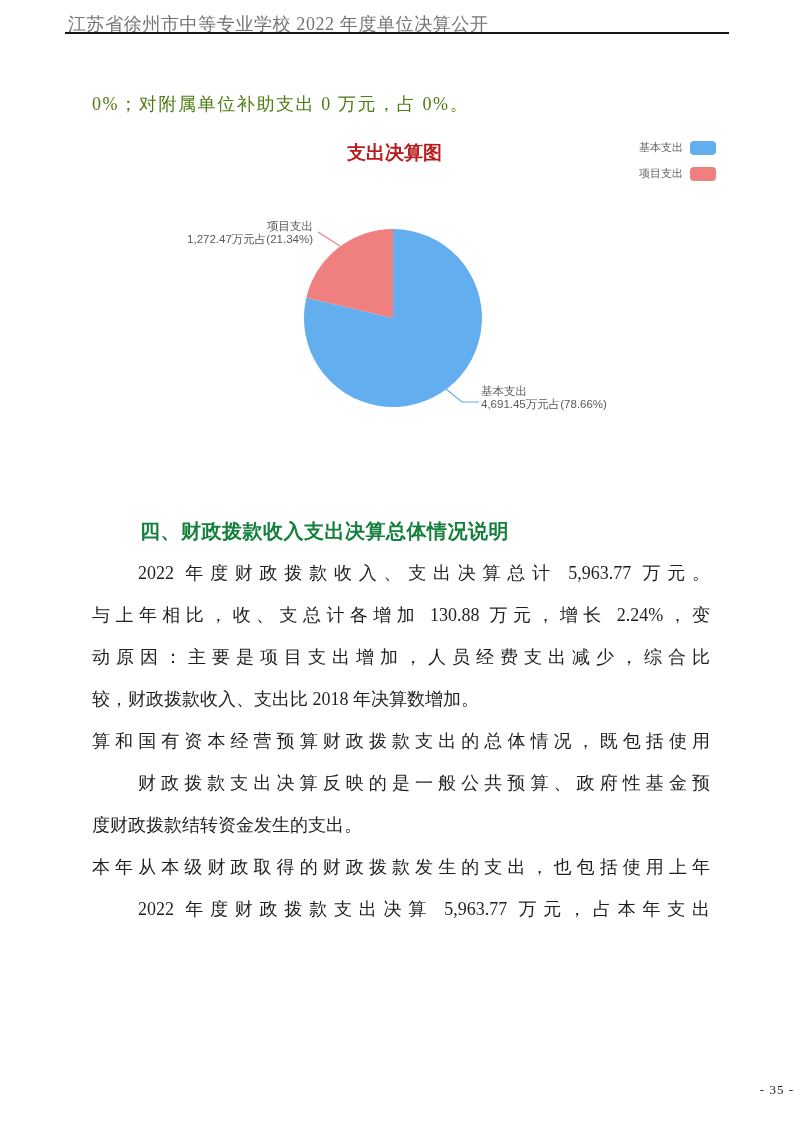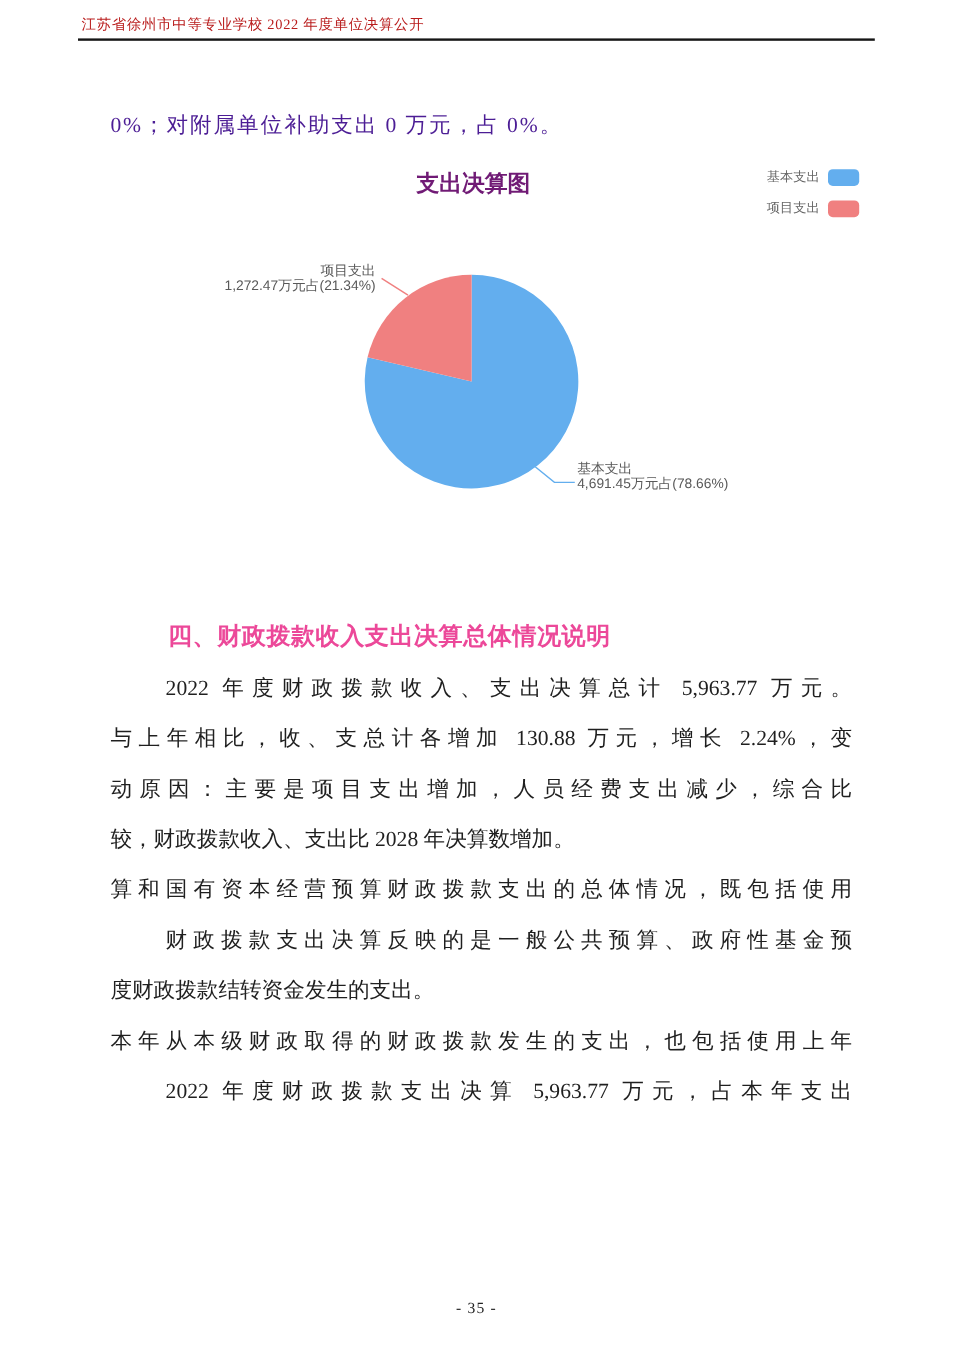--- a/index.html
+++ b/index.html
@@ -1,49 +1,49 @@
 <!DOCTYPE html>
 <html><head>
 <meta charset="utf-8">
 <style>
   html,body{margin:0;padding:0;background:#ffffff;}
   .page{position:relative;width:794px;height:1123px;background:#ffffff;overflow:hidden;
         font-family:"Liberation Serif","DejaVu Serif",serif;color:#1f1f1f;}
 
   
-  .header{position:absolute;left:68px;top:12px;font-size:12px;letter-spacing:0.6px;color:#b91c1c;}
+  .header{position:absolute;left:68px;top:12px;font-size:18px;letter-spacing:0.6px;color:#737373;}
   .header-rule{position:absolute;left:65px;top:32px;width:664px;height:2px;background:#161616;}
 
   
-  .intro{position:absolute;left:92px;top:92px;width:620px;font-size:18px;letter-spacing:1.6px;color:#4c1d95;}
+  .intro{position:absolute;left:92px;top:92px;width:620px;font-size:18px;letter-spacing:1.6px;color:#4d7c0f;}
 
   
-  .chart-title{position:absolute;left:347px;top:140px;font-size:19px;font-weight:bold;color:#701a75;
+  .chart-title{position:absolute;left:347px;top:140px;font-size:19px;font-weight:bold;color:#b91c1c;
                font-family:"Liberation Sans","DejaVu Sans",sans-serif;}
   .legend{position:absolute;top:140px;right:78px;display:flex;flex-direction:column;gap:11px;
           font-family:"Liberation Sans","DejaVu Sans",sans-serif;}
   .legend-item{display:flex;align-items:center;justify-content:flex-end;gap:7px;}
   .legend-label{font-size:11px;color:#666;}
   .legend-swatch{display:inline-block;width:26px;height:14px;border-radius:4px;}
   .pie-svg{position:absolute;left:170px;top:200px;}
   .callout{position:absolute;font-size:11.5px;line-height:13px;color:#595959;
            font-family:"Liberation Sans","DejaVu Sans",sans-serif;}
   .callout-project{left:163px;top:220px;width:150px;text-align:right;}
   .callout-basic{left:481px;top:385px;text-align:left;}
 
   
   .textblock{position:absolute;left:92px;top:510px;width:618px;}
   .line{height:42px;line-height:42px;font-size:18px;white-space:nowrap;}
   .line.body{white-space:normal;overflow:hidden;}
   .line.stretch{text-align:justify;text-align-last:justify;}
   .line.indent{text-indent:46px;}
-  .line.heading{font-weight:bold;font-size:20px;letter-spacing:0.5px;padding-left:48px;color:#ec4899;
+  .line.heading{font-weight:bold;font-size:20px;letter-spacing:0.5px;padding-left:48px;color:#15803d;
                 font-family:"Liberation Sans","DejaVu Sans",sans-serif;}
 
-  .footer{position:absolute;left:0;top:1082px;width:100%;text-align:center;font-size:13px;
+  .footer{position:absolute;left:0;top:1082px;width:100%;text-align:right;font-size:13px;
           letter-spacing:1px;color:#222;}
 </style>
 </head>
 <body>
 
 <div class="page">
 
   <div class="header">
     <span>江苏省徐州市中等专业学校 2022 年度单位决算公开</span>
   </div>
@@ -77,21 +77,21 @@
       <div>基本支出</div>
       <div>4,691.45万元占(78.66%)</div>
     </div>
   </div>
 
   <div class="textblock" id="textblock">
       <div class="line heading">四、财政拨款收入支出决算总体情况说明</div>
       <div class="line body indent stretch">2022 年度财政拨款收入、支出决算总计 5,963.77 万元。</div>
       <div class="line body stretch">与上年相比，收、支总计各增加 130.88 万元，增长 2.24%，变</div>
       <div class="line body stretch">动原因：主要是项目支出增加，人员经费支出减少，综合比</div>
-      <div class="line body">较，财政拨款收入、支出比 2028 年决算数增加。</div>
+      <div class="line body">较，财政拨款收入、支出比 2018 年决算数增加。</div>
       <div class="line body stretch">算和国有资本经营预算财政拨款支出的总体情况，既包括使用</div>
       <div class="line body indent stretch">财政拨款支出决算反映的是一般公共预算、政府性基金预</div>
       <div class="line body">度财政拨款结转资金发生的支出。</div>
       <div class="line body stretch">本年从本级财政取得的财政拨款发生的支出，也包括使用上年</div>
       <div class="line body indent stretch">2022 年度财政拨款支出决算 5,963.77 万元，占本年支出</div>
     </div>
 
   <div class="footer">- 35 -</div>
 
 </div>

